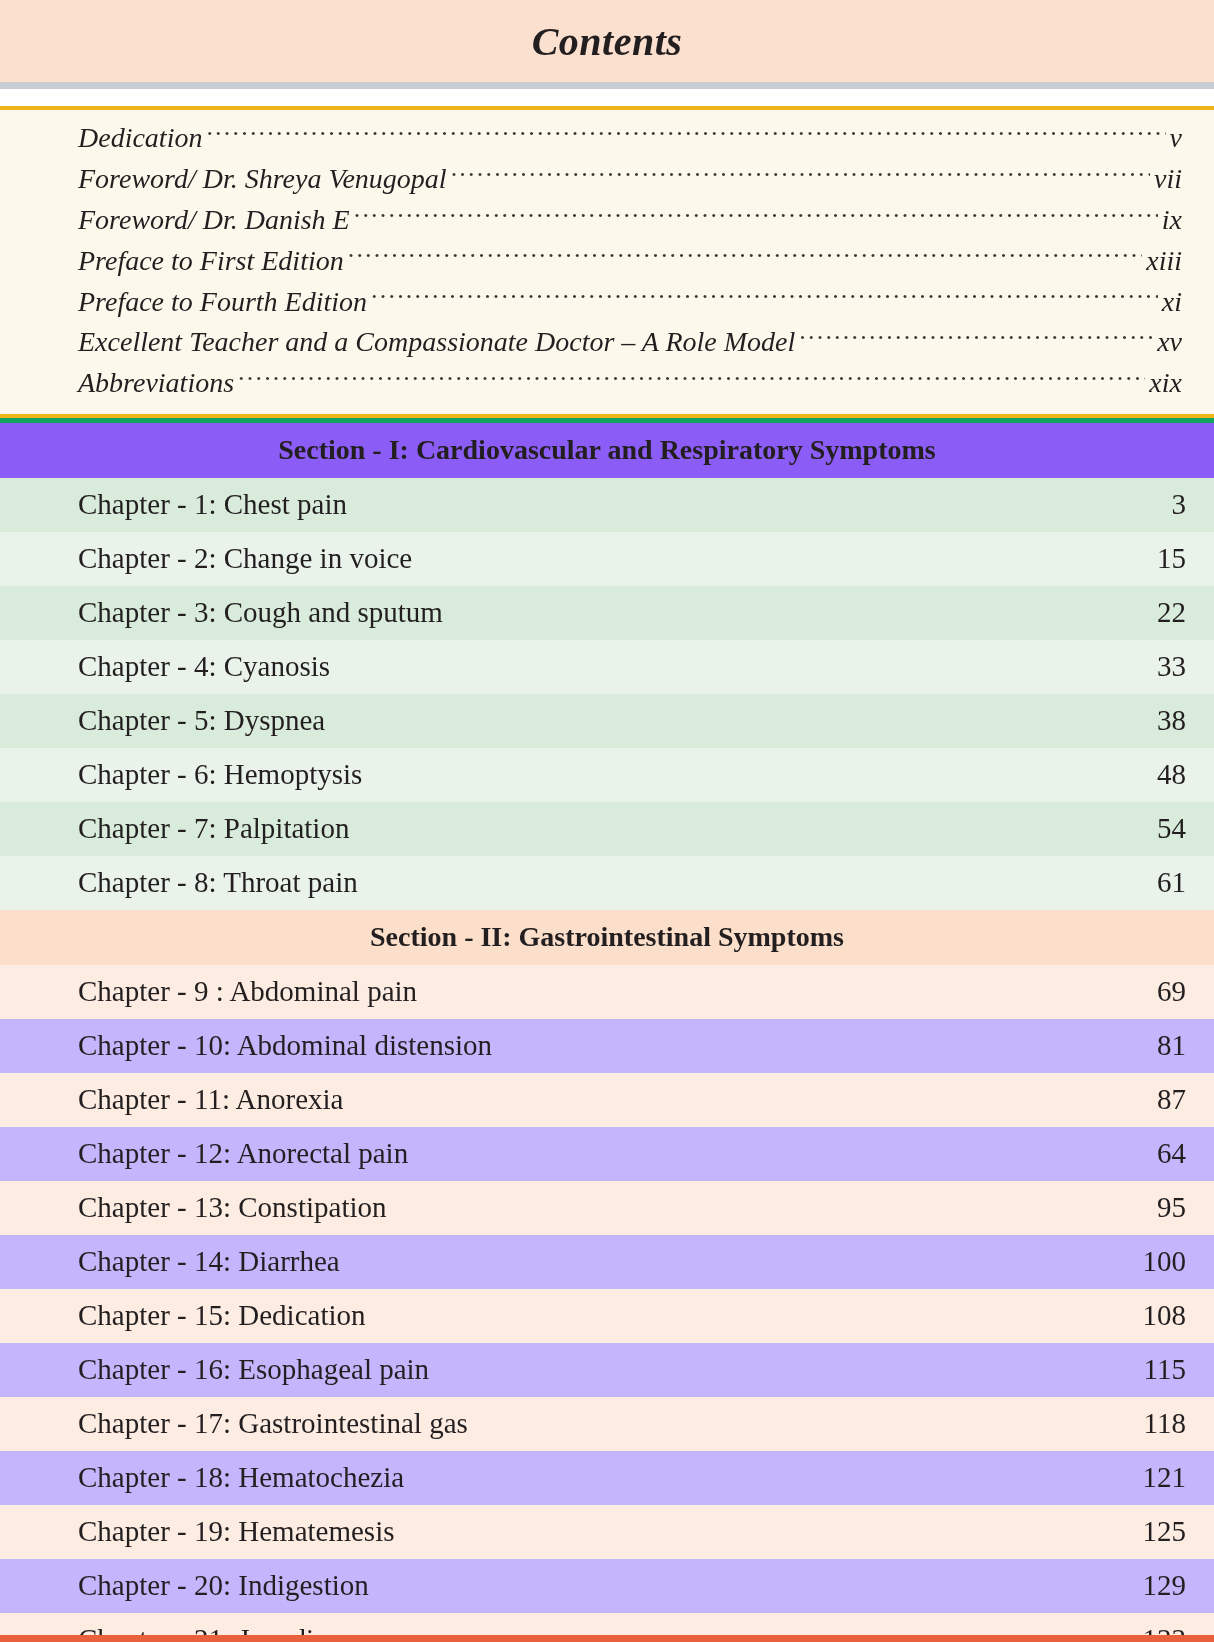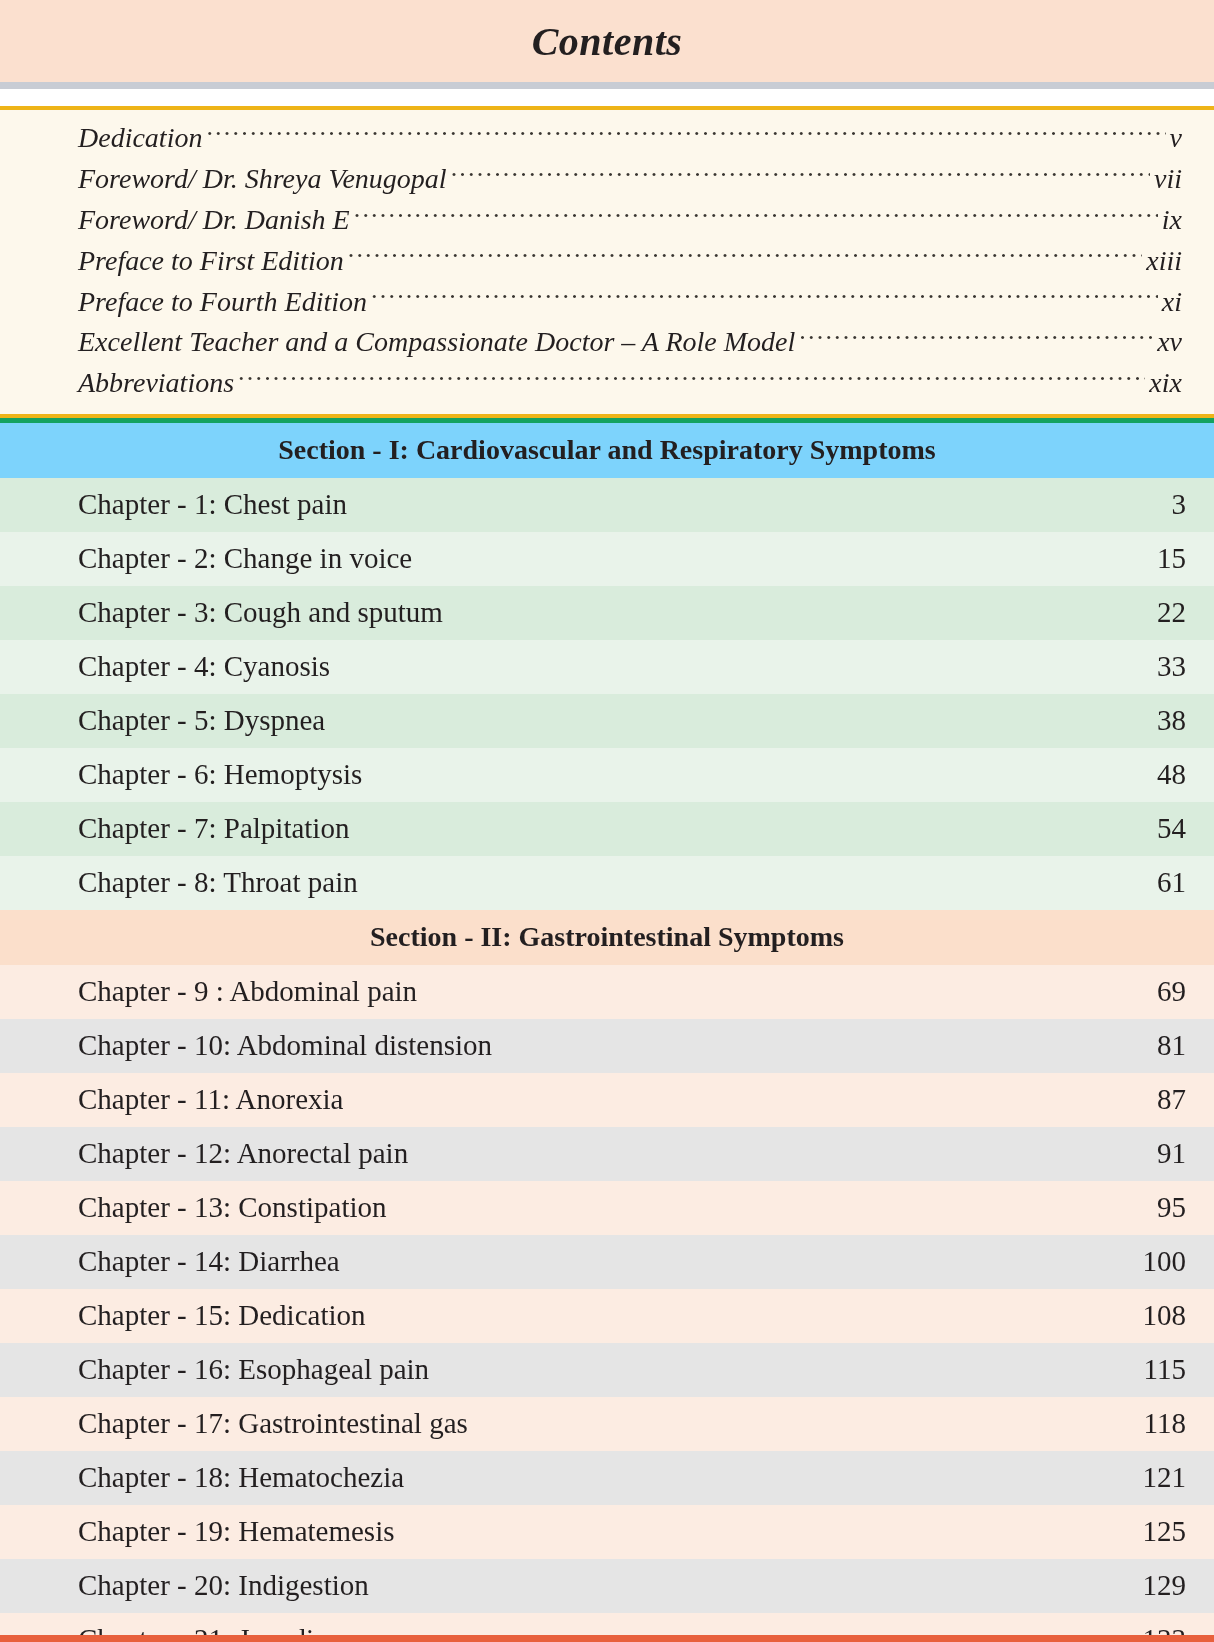--- a/index.html
+++ b/index.html
@@ -87,21 +87,21 @@
 
   
   .section-header {
     text-align: center;
     font-weight: bold;
     font-size: 28px;
     color: #231f20;
     padding: 11px 0 12px 0;
   }
   .section-green .section-header {
-    background: #7dd3fc;
+    background: #8b5cf6;
     border-top: 5px solid #14a260;
   }
   .section-orange .section-header {
     background: #fbdfcb;
   }
 
   .ch-row {
     display: flex;
     align-items: baseline;
     font-size: 29px;
@@ -119,21 +119,21 @@
     flex: 0 0 auto;
     text-align: right;
   }
 
   
   .section-green .ch-row.alt-a { background: #d9ecdc; }
   .section-green .ch-row.alt-b { background: #e9f3ea; }
 
   
   .section-orange .ch-row.alt-a { background: #fcece2; }
-  .section-orange .ch-row.alt-b { background: #e5e5e5; }
+  .section-orange .ch-row.alt-b { background: #c4b5fd; }
 
   .bottom-rule {
     position: absolute;
     left: 0;
     right: 0;
     bottom: 0;
     height: 7px;
     background: #e8603c;
   }
 </style>
@@ -243,21 +243,21 @@
           <span class="ch-page">81</span>
         </div>
         <div class="ch-row alt-a">
           <span class="ch-label">Chapter - 11:  Anorexia</span>
           <span class="ch-spacer"></span>
           <span class="ch-page">87</span>
         </div>
         <div class="ch-row alt-b">
           <span class="ch-label">Chapter - 12:  Anorectal pain</span>
           <span class="ch-spacer"></span>
-          <span class="ch-page">91</span>
+          <span class="ch-page">64</span>
         </div>
         <div class="ch-row alt-a">
           <span class="ch-label">Chapter - 13:  Constipation</span>
           <span class="ch-spacer"></span>
           <span class="ch-page">95</span>
         </div>
         <div class="ch-row alt-b">
           <span class="ch-label">Chapter - 14:  Diarrhea</span>
           <span class="ch-spacer"></span>
           <span class="ch-page">100</span>

